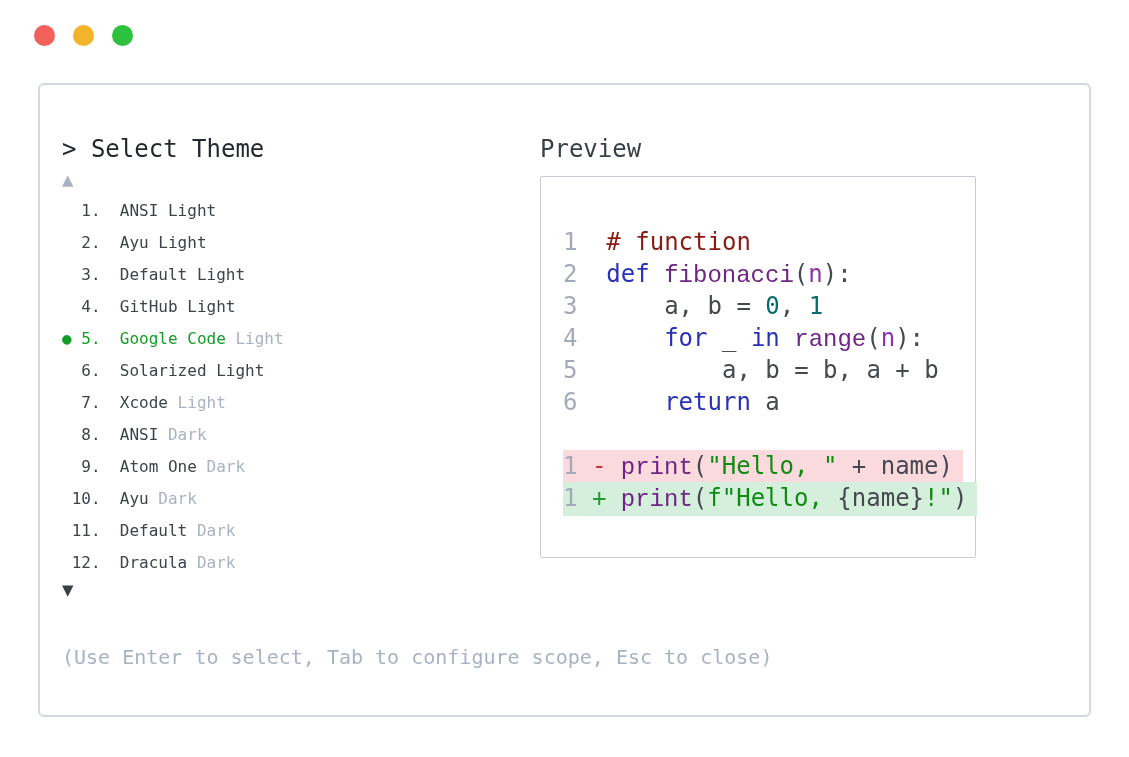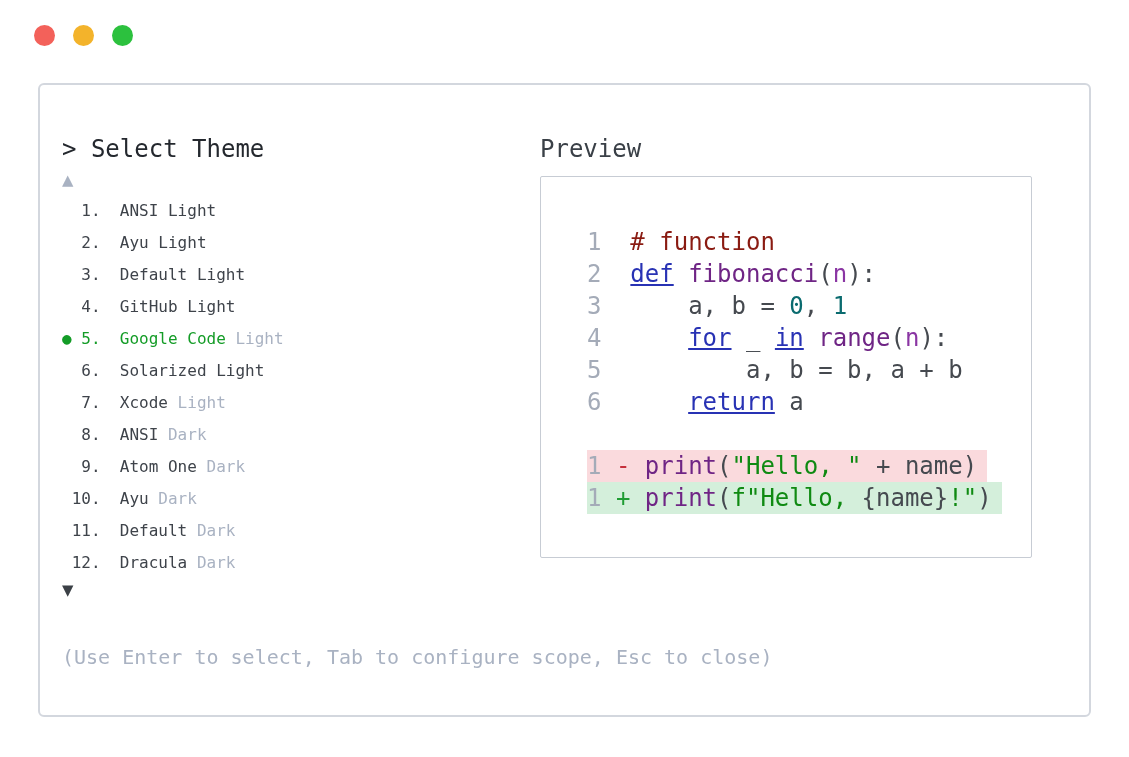--- a/index.html
+++ b/index.html
@@ -25,29 +25,29 @@
 
   .list{position:absolute;left:22px;top:110px;font-size:16px;line-height:32px;white-space:pre;}
   .lrow{height:32px;color:var(--c-item);}
   .lrow .bullet{color:var(--c-green);}
   .lrow.selected .num,.lrow.selected .base{color:var(--c-green);}
   .lrow .suffix.dim{color:var(--c-dim);}
 
   .help{position:absolute;left:22px;top:556px;font-size:20px;line-height:32px;
         color:var(--c-dim);white-space:pre;}
 
-  .preview-box{position:absolute;left:500px;top:91px;width:492px;height:382px;
-        border:1px solid var(--c-box-border);border-radius:2px;background:#fff;box-sizing:border-box;padding-left:24px;}
+  .preview-box{position:absolute;left:500px;top:91px;width:436px;height:382px;
+        border:1px solid var(--c-box-border);border-radius:2px;background:#fff;box-sizing:border-box;}
   .code{padding:49px 0 0 22px;font-size:24px;line-height:32px;white-space:pre;color:var(--c-code-plain);}
   .cline{height:32px;}
   .cline.spacer{height:32px;}
   .ln{color:var(--c-linenum);}
   .tok-comment{color:var(--c-comment);}
-  .tok-keyword{color:var(--c-keyword);text-decoration:underline;}
-  .tok-function{color:var(--c-function);}
+  .tok-keyword{color:var(--c-keyword);}
+  .tok-function{color:var(--c-function);font-family:Liberation Mono, monospace;}
   .tok-param{color:var(--c-param);}
   .tok-number{color:var(--c-number);}
   .tok-string{color:var(--c-string);}
   .tok-plain{color:var(--c-code-plain);}
   .sign-minus{color:var(--c-diff-minus);}
   .sign-plus{color:var(--c-diff-plus);}
   .diff-bg{display:inline-block;padding-right:10px;}
   .bg-del{background:var(--c-del-bg);}
   .bg-add{background:var(--c-add-bg);}
 </style>

